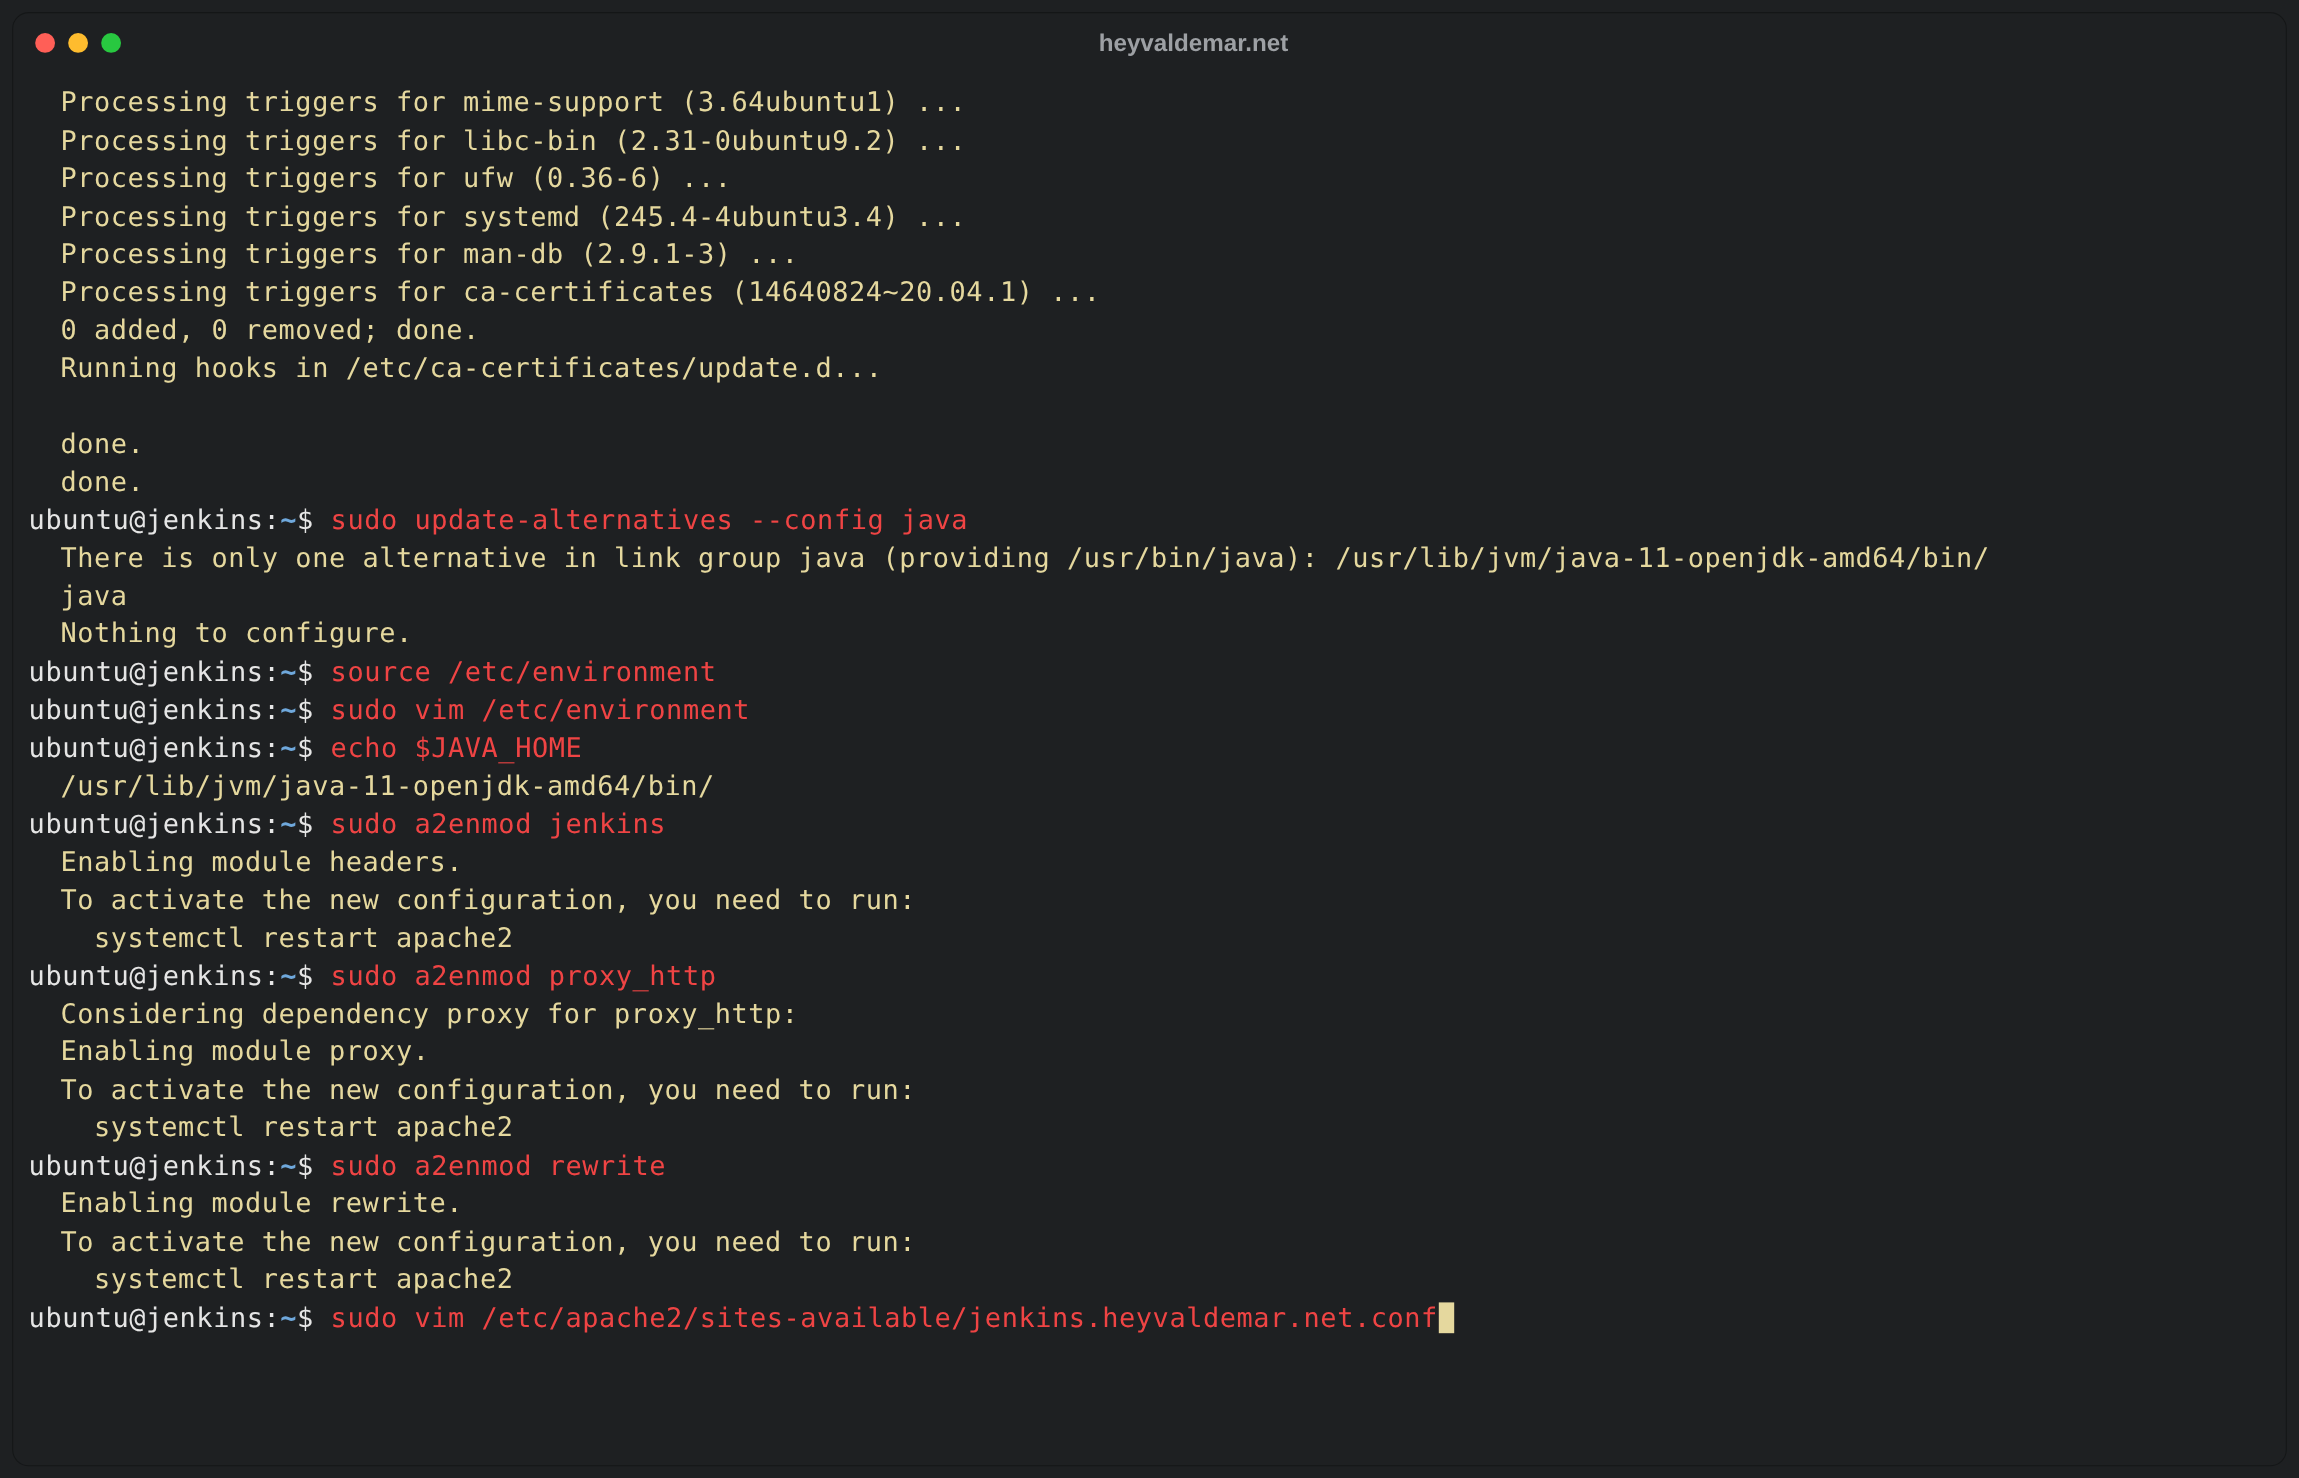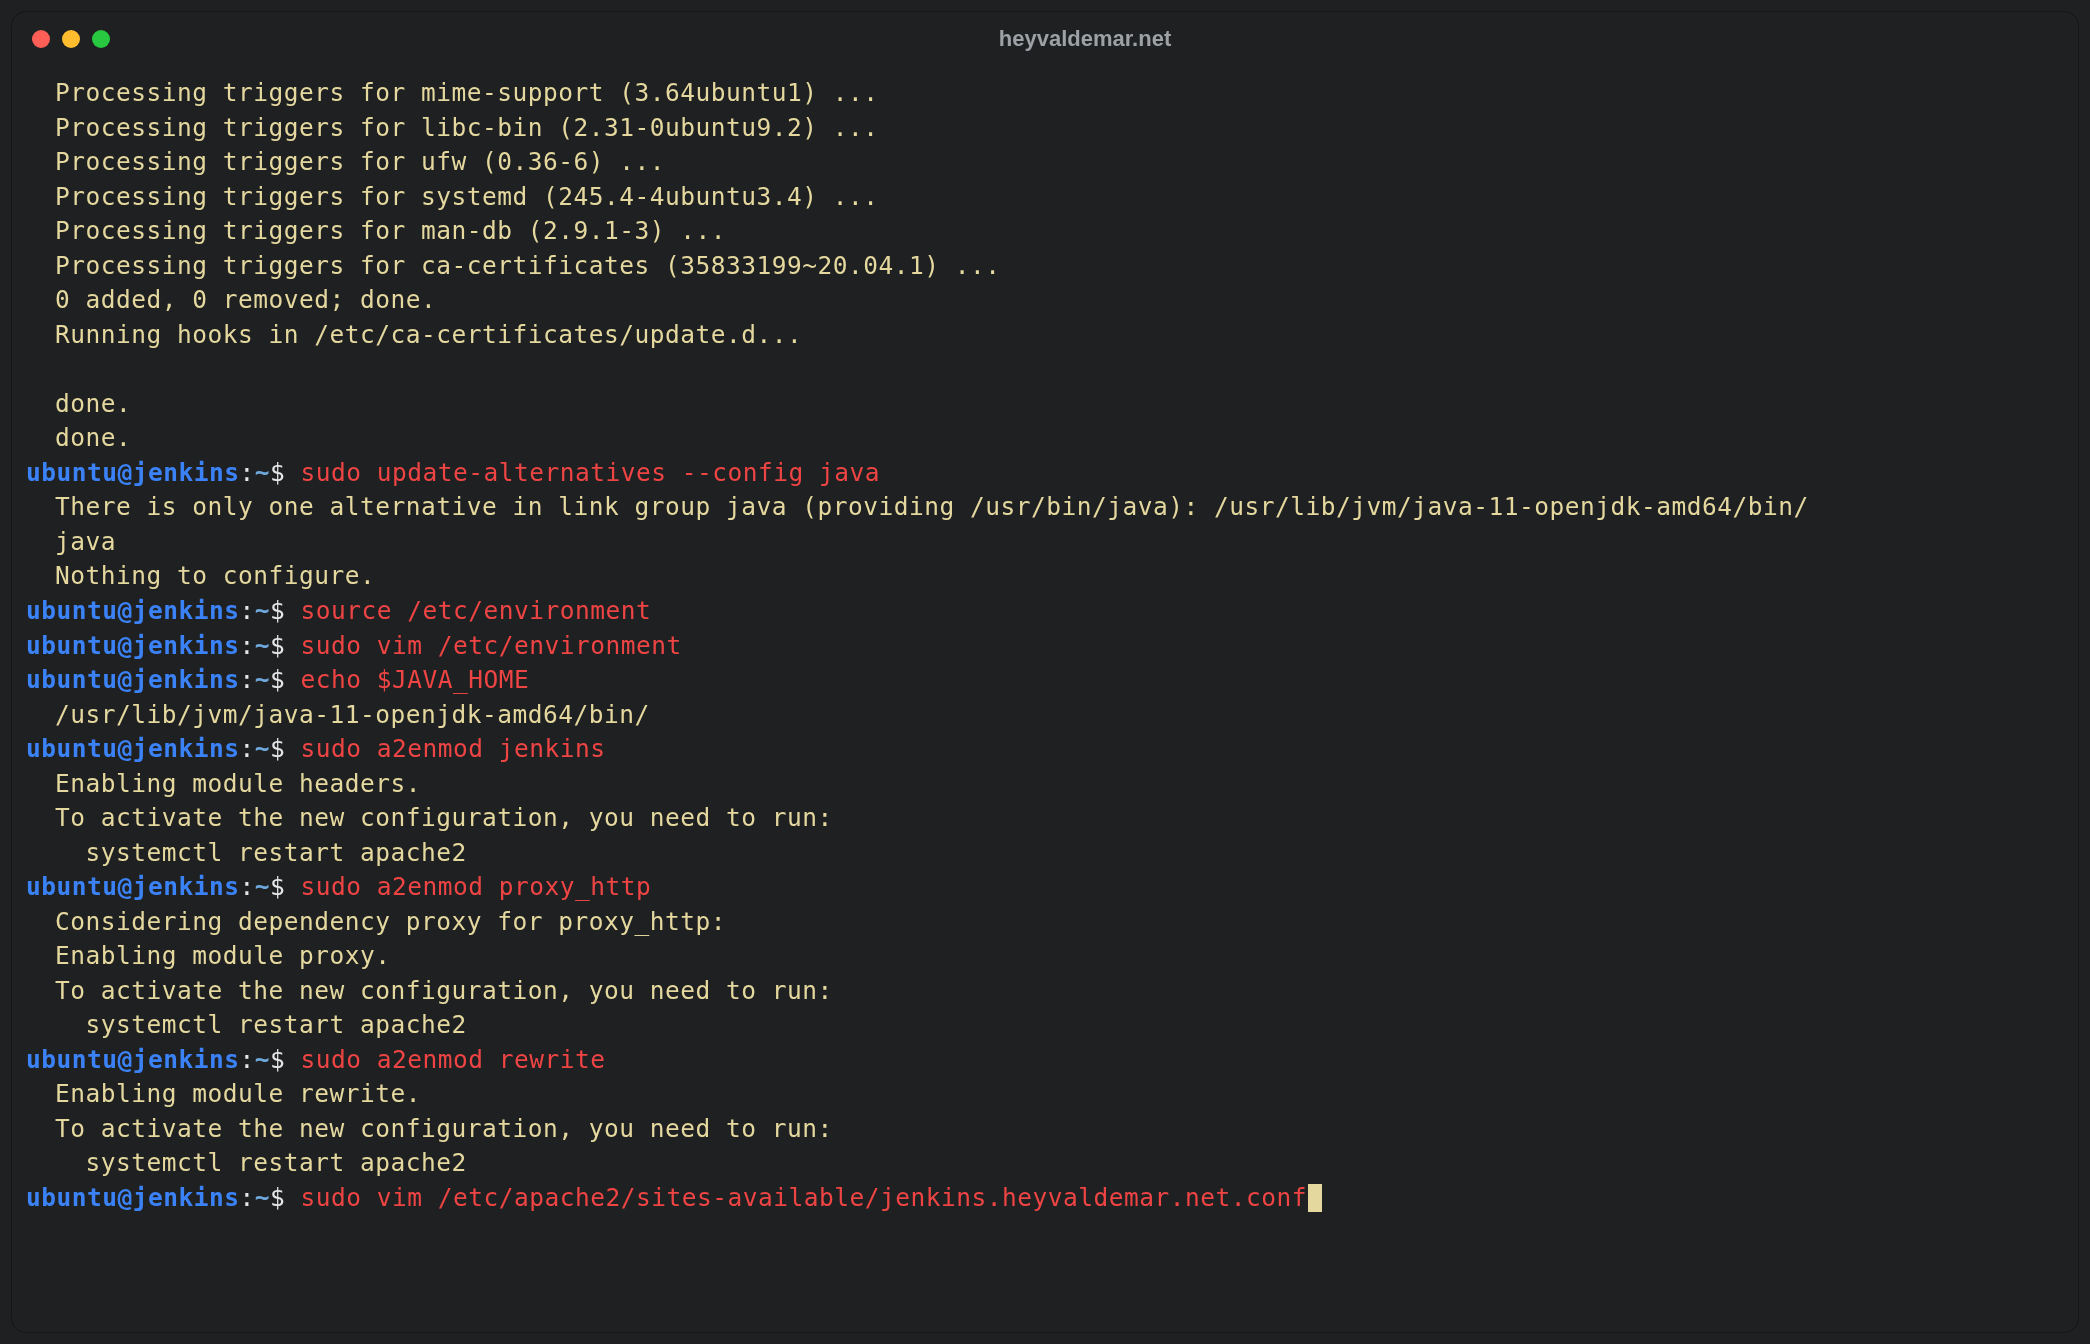--- a/index.html
+++ b/index.html
@@ -54,21 +54,21 @@
       padding: 10px 14px;
       font-size: 24.5px;
       line-height: 1.41;
       color: #e5d89e;
       letter-spacing: 0.5px;
     }
     .line {
       white-space: pre;
       font-family: 'Menlo', 'Monaco', 'Consolas', monospace;
     }
-    .prompt-user { color: #3b82f6; font-weight: bold; }
+    .prompt-user { color: #e5e5e5; font-weight: normal; }
     .prompt-colon { color: #e6e6e6; }
     .prompt-tilde { color: #6fa8dc; font-weight: bold; }
     .prompt-dollar { color: #e6e6e6; }
     .cmd { color: #ef4444; }
     .out { color: #e5d89e; margin-left: 29px; }
     .cursor {
       display: inline-block;
       width: 14px;
       height: 28px;
       background: #e5d89e;
@@ -87,21 +87,21 @@
       <div class="traffic-light green"></div>
     </div>
     <div class="title">heyvaldemar.net</div>
   </div>
   <div class="terminal-body" id="terminal-body">
   <div class="line"><span class="out">Processing triggers for mime-support (3.64ubuntu1) ...</span></div>
       <div class="line"><span class="out">Processing triggers for libc-bin (2.31-0ubuntu9.2) ...</span></div>
       <div class="line"><span class="out">Processing triggers for ufw (0.36-6) ...</span></div>
       <div class="line"><span class="out">Processing triggers for systemd (245.4-4ubuntu3.4) ...</span></div>
       <div class="line"><span class="out">Processing triggers for man-db (2.9.1-3) ...</span></div>
-      <div class="line"><span class="out">Processing triggers for ca-certificates (35833199~20.04.1) ...</span></div>
+      <div class="line"><span class="out">Processing triggers for ca-certificates (14640824~20.04.1) ...</span></div>
       <div class="line"><span class="out">0 added, 0 removed; done.</span></div>
       <div class="line"><span class="out">Running hooks in /etc/ca-certificates/update.d...</span></div>
       <div class="line"><span class="out"> </span></div>
       <div class="line"><span class="out">done.</span></div>
       <div class="line"><span class="out">done.</span></div>
       <div class="line"><span class="prompt-user">ubuntu@jenkins</span><span class="prompt-colon">:</span><span class="prompt-tilde">~</span><span class="prompt-dollar">$ </span><span class="cmd">sudo update-alternatives --config java</span></div>
       <div class="line"><span class="out">There is only one alternative in link group java (providing /usr/bin/java): /usr/lib/jvm/java-11-openjdk-amd64/bin/</span></div>
       <div class="line"><span class="out">java</span></div>
       <div class="line"><span class="out">Nothing to configure.</span></div>
       <div class="line"><span class="prompt-user">ubuntu@jenkins</span><span class="prompt-colon">:</span><span class="prompt-tilde">~</span><span class="prompt-dollar">$ </span><span class="cmd">source /etc/environment</span></div>

